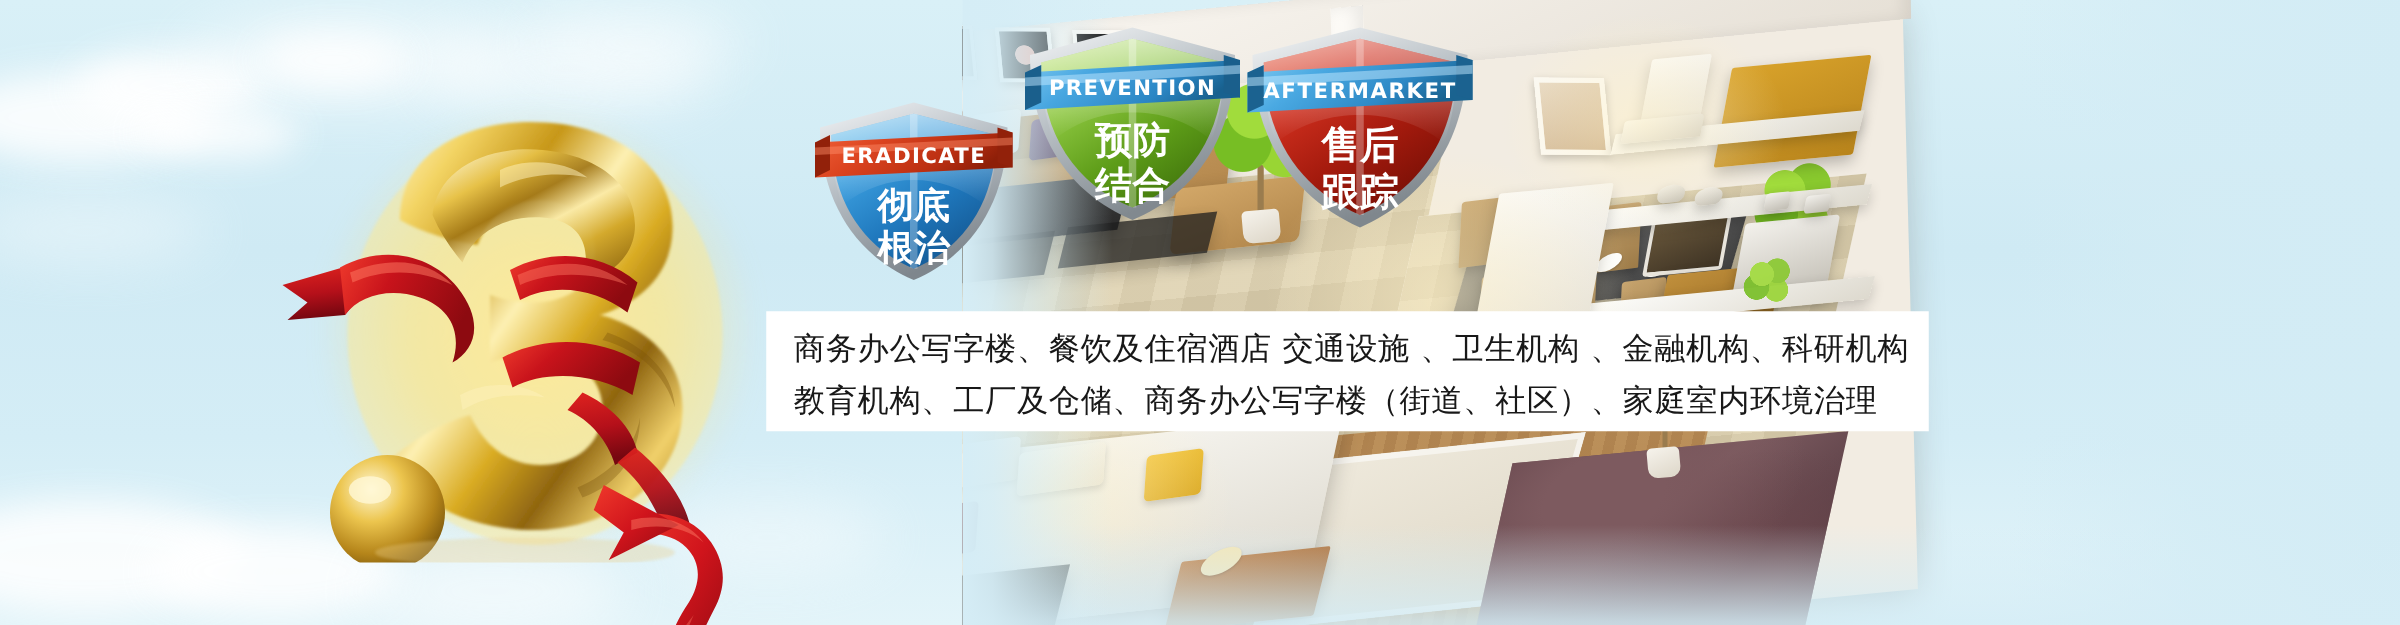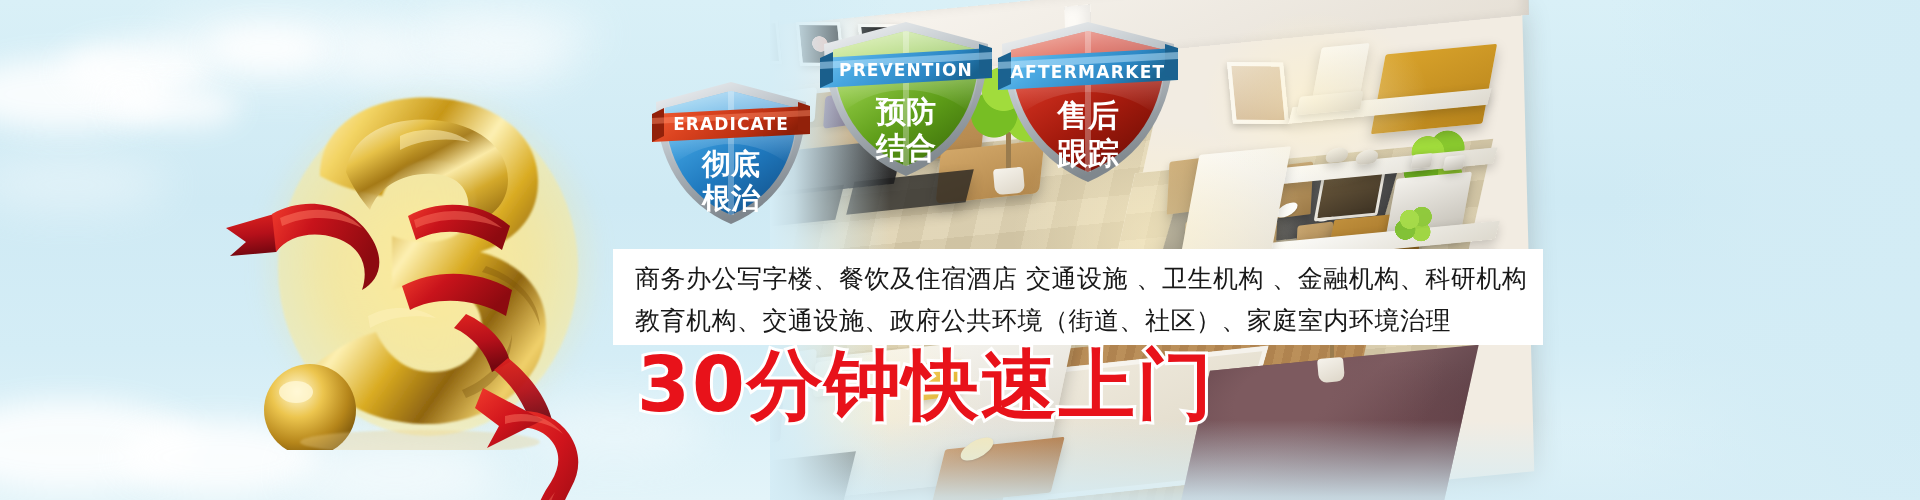--- a/index.html
+++ b/index.html
@@ -619,18 +619,17 @@
       <path d="M174 30 L161 26 L161 56 L174 60 Z" fill="#1a5f8c"></path>
       <path d="M2 44 L174 34 L174 41 L2 51 Z" fill="#bfe8ff" opacity=".5"></path>
       <text x="88" y="58" text-anchor="middle" font-family="'DejaVu Sans','Liberation Sans',sans-serif" font-size="17" font-weight="bold" fill="#ffffff" letter-spacing="1.1">PREVENTION</text>
       <text x="88" y="104" text-anchor="middle" font-family="'DejaVu Sans','Liberation Sans',sans-serif" font-size="30" font-weight="bold" fill="#ffffff">预防</text>
       <text x="88" y="140" text-anchor="middle" font-family="'DejaVu Sans','Liberation Sans',sans-serif" font-size="30" font-weight="bold" fill="#ffffff">结合</text>
     </svg>
   </div>
 
   <div id="infoPanel">
     <div class="line">商务办公写字楼、餐饮及住宿酒店 交通设施 、卫生机构 、金融机构、科研机构</div>
-    <div class="line">教育机构、交通设施、政府公共环境（街道、社区）、家庭室内环境治理</div>
+    <div class="line">教育机构、工厂及仓储、商务办公写字楼（街道、社区）、家庭室内环境治理</div>
   </div>
 
-  <div id="headline">30分钟快速上门</div>
 
 </div>
 
 </body></html>

